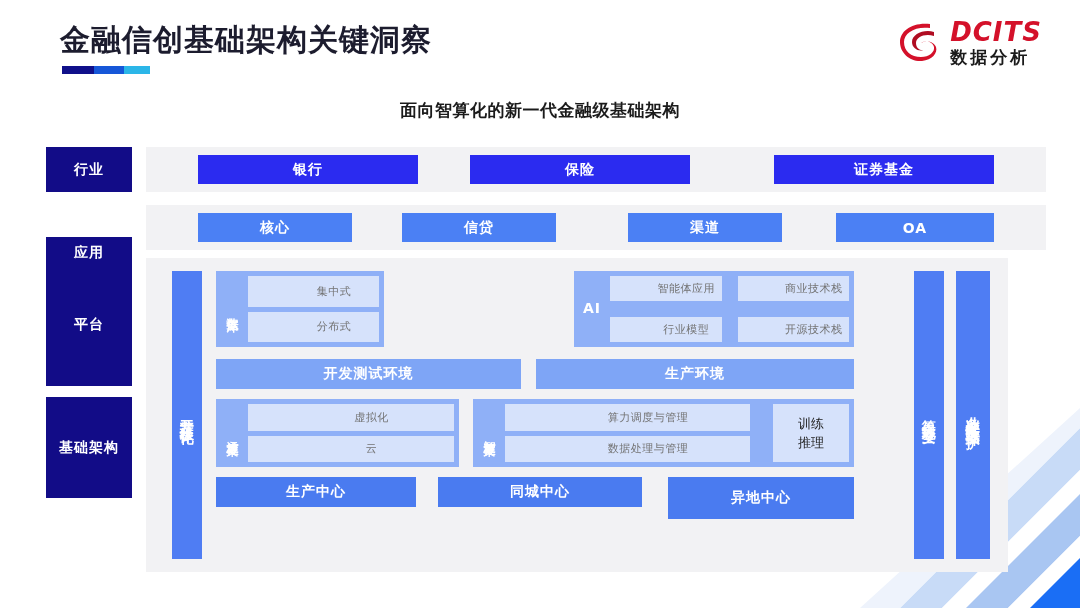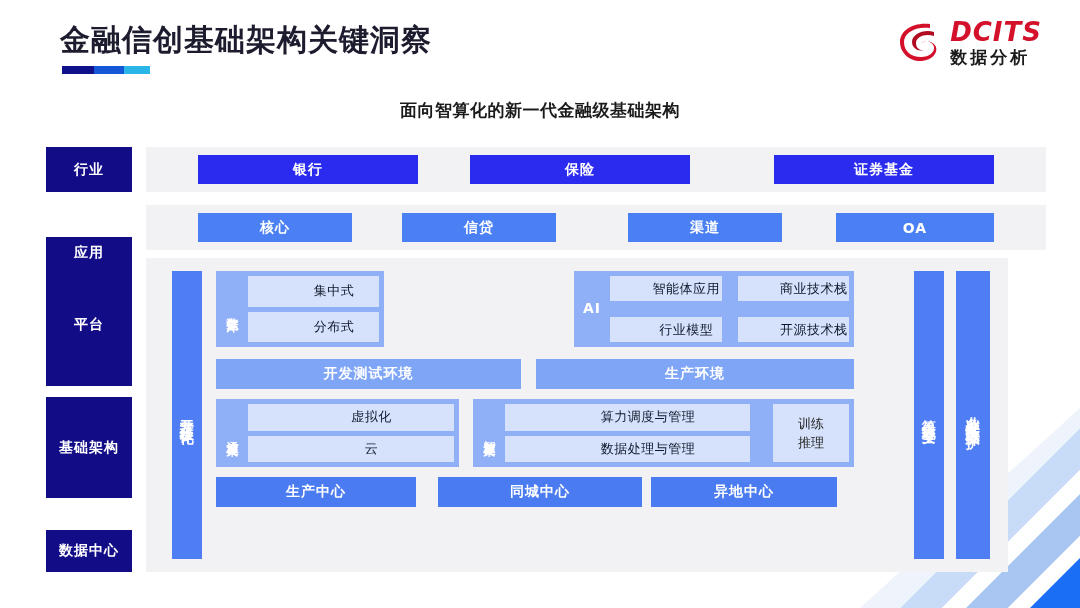--- a/index.html
+++ b/index.html
@@ -96,21 +96,21 @@
   }
   .group-label {
     color: #fff; font-weight: 700; font-size: 12px; letter-spacing: 1px;
     writing-mode: vertical-rl; text-orientation: upright;
     display: flex; align-items: center; justify-content: center;
     width: 22px; line-height: 1.1; flex: none;
   }
   .group-body { flex: 1; display: flex; flex-direction: column; gap: 5px; }
   .group-grid { flex: 1; display: grid; grid-template-columns: 1fr 1fr; gap: 16px; }
   .cell {
-    background: #d6e2fb; color: #0f172a; font-size: 13px;
+    background: #d6e2fb; color: #737373; font-size: 11px;
     display: flex; align-items: center; justify-content: center;
     flex: 1; letter-spacing: 0.5px; padding-left: 41px;
   }
 
   .g-db  { left: 0;   top: 0; width: 168px; height: 76px; }
   .g-da  { left: 182px; top: 0; width: 160px; height: 76px; }
   .g-ai  { left: 358px; top: 0; width: 280px; height: 76px; }
 
   .envbar {
     position: absolute; background: #7ea5f6; color: #fff; font-weight: 700; font-size: 14px;
@@ -125,21 +125,21 @@
   .g-zsf .stack { flex: 1; display: flex; flex-direction: column; gap: 5px; }
   .g-zsf .side { width: 76px; background: #d6e2fb; color: #222; font-size: 13px;
                  display: flex; flex-direction: column; align-items: center; justify-content: center; line-height: 1.5; }
 
   .dcbar {
     position: absolute; background: #4a7bf0; color: #fff; font-weight: 700; font-size: 14px;
     display: flex; align-items: center; justify-content: center; letter-spacing: 1px;
   }
   .dc1 { left: 0;   top: 206px; width: 200px; height: 30px; }
   .dc2 { left: 222px; top: 206px; width: 204px; height: 30px; }
-  .dc3 { left: 435px; top: 206px; width: 186px; height: 30px; }
+  .dc3 { left: 452px; top: 206px; width: 186px; height: 42px; }
 </style>
 </head>
 <body>
 
 <div class="page">
 
   <div class="deco">
     <svg width="240" height="200" viewBox="0 0 240 200" xmlns="http://www.w3.org/2000/svg">
       <g>
         <polygon points="60,200 240,20 240,62 102,200" fill="#c8dbf7"></polygon>
@@ -171,21 +171,20 @@
   </div>
 
   <div class="subtitle">面向智算化的新一代金融级基础架构</div>
 
   <div class="diagram">
 
     <div class="rowlabel rl-industry">行业</div>
     <div class="rowlabel rl-app">应用</div>
     <div class="rowlabel rl-platform">平台</div>
     <div class="rowlabel rl-infra">基础架构</div>
-    <div class="rowlabel rl-dc">数据中心</div>
 
     <div class="band band-industry">
       <div class="chip ind ind1">银行</div>
       <div class="chip ind ind2">保险</div>
       <div class="chip ind ind3">证券基金</div>
     </div>
 
     <div class="band band-app">
       <div class="chip app app1">核心</div>
       <div class="chip app app2">信贷</div>

